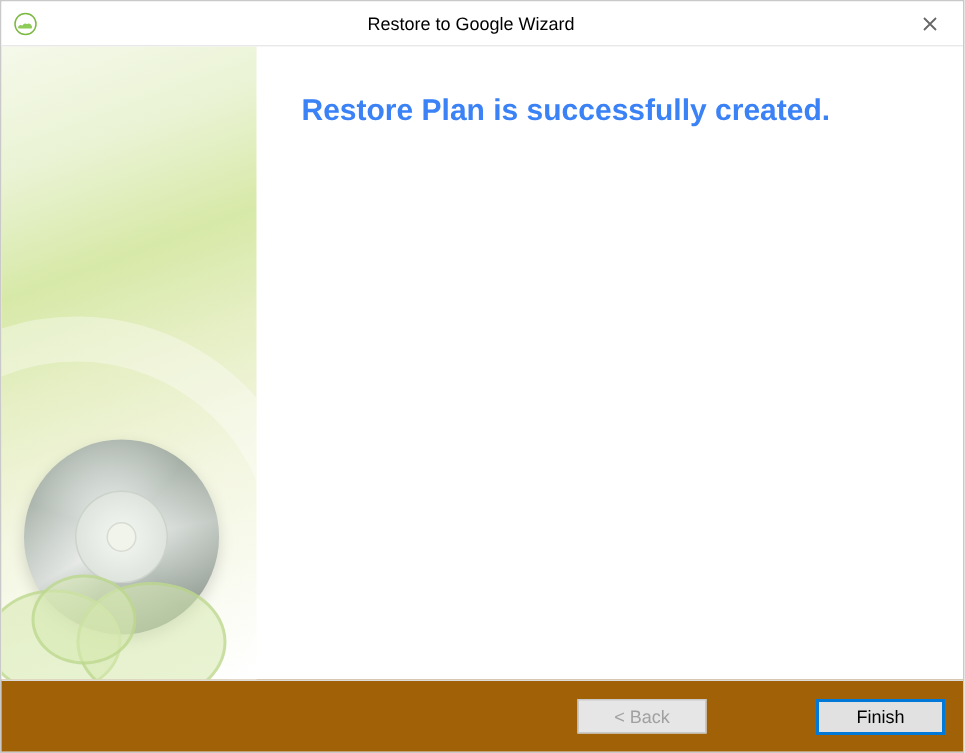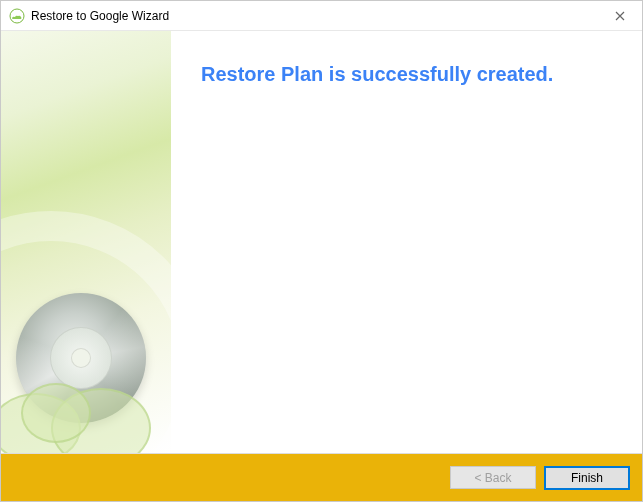--- a/index.html
+++ b/index.html
@@ -30,20 +30,21 @@
     }
     .titlebar-icon {
       width: 16px;
       height: 16px;
       margin-right: 6px;
     }
     .titlebar-title {
       font-size: 12px;
       color: #000;
       flex: 1;
+      text-align: center;
     }
     .titlebar-controls {
       display: flex;
       height: 100%;
     }
     .titlebar-close {
       width: 45px;
       height: 100%;
       display: flex;
       align-items: center;
@@ -155,27 +156,27 @@
       padding: 32px 30px 10px 30px;
       background: #fff;
     }
     .heading {
       font-size: 20px;
       font-weight: bold;
       color: #3b82f6;
     }
     .footer {
       height: 48px;
-      background: #eab308;
+      background: #a16207;
       border-top: 1px solid #ddd;
       display: flex;
       align-items: center;
       justify-content: flex-end;
       padding: 0 12px;
-      gap: 8px;
+      gap: 25px;
     }
     .btn {
       min-width: 86px;
       height: 23px;
       font-size: 12px;
       font-family: inherit;
       background: #e1e1e1;
       border: 1px solid #adadad;
       color: #333;
       padding: 0 10px;
@@ -185,20 +186,21 @@
       color: #a0a0a0;
       border-color: #c9c9c9;
       background: #e6e6e6;
       cursor: default;
     }
     .btn.primary {
       border: 2px solid #0078d7;
       background: #e1e1e1;
       color: #000;
       height: 24px;
+      margin-left: 48px;
     }
   </style>
 </head>
 <body>
 
 <div class="window">
 
   <div class="titlebar">
     <span class="titlebar-icon">
       <svg viewBox="0 0 16 16">

